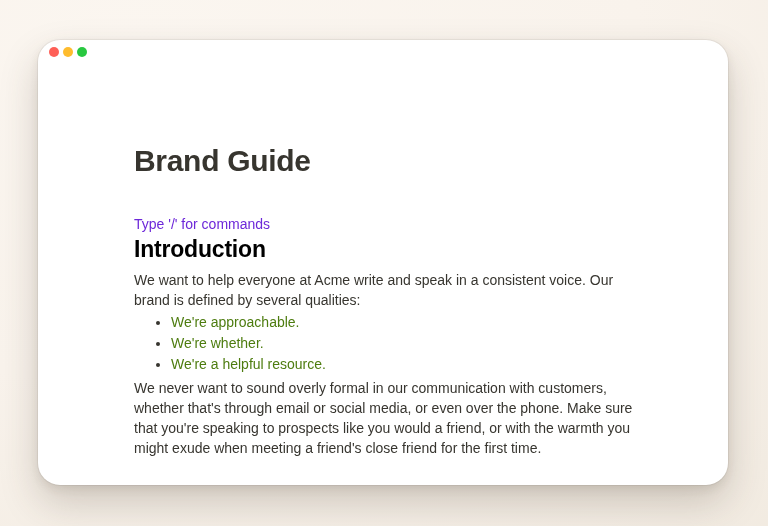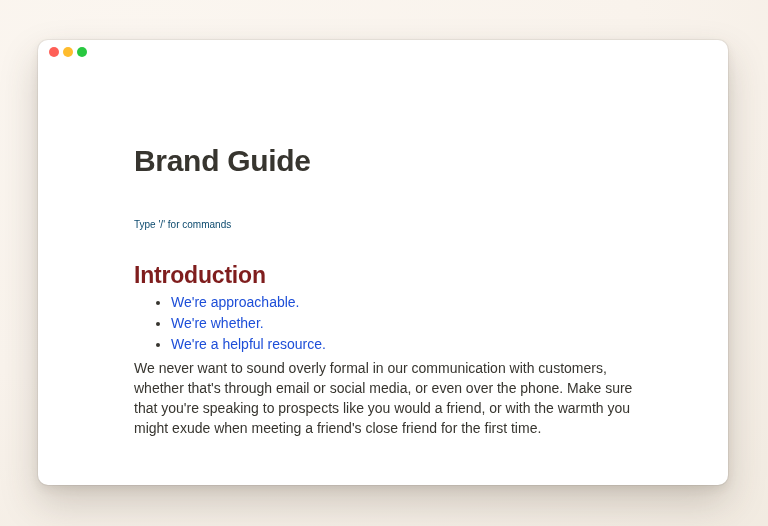--- a/index.html
+++ b/index.html
@@ -18,21 +18,21 @@
     background: radial-gradient(130% 130% at 18% 8%, #fbf6f0 0%, #f9f3ec 50%, #f1eae0 100%);
   }
 
   .app-window {
     position: absolute;
     left: 38px;
     top: 40px;
     width: 690px;
     height: 445px;
     background: #ffffff;
-    border-radius: 10px;
+    border-radius: 22px;
     box-shadow:
       0 0 0 1px rgba(0,0,0,0.05),
       0 4px 10px rgba(70,55,40,0.10),
       0 18px 38px rgba(70,55,40,0.22);
     overflow: hidden;
   }
 
   .titlebar {
     position: absolute;
     left: 0;
@@ -67,33 +67,32 @@
     font-size: 30px;
     line-height: 38px;
     font-weight: 700;
     letter-spacing: -0.3px;
     color: #37352f;
     cursor: text;
   }
 
   .doc-placeholder {
     margin-top: 34px;
-    font-size: 10px;
+    font-size: 14px;
     line-height: 21px;
-    color: #0c4a6e;
+    color: #6d28d9;
     cursor: text;
   }
 
   .doc-heading {
-    margin-top: 26px;
     font-size: 23px;
     line-height: 29px;
     font-weight: 700;
     letter-spacing: -0.2px;
-    color: #7f1d1d;
+    color: #000000;
     cursor: text;
   }
 
   .doc-paragraph {
     font-size: 14px;
     line-height: 20px;
     color: #37352f;
     cursor: text;
   }
 
@@ -103,21 +102,21 @@
   .doc-bullets {
     margin-top: 2px;
     padding-left: 37px;
     list-style-type: disc;
   }
 
   .doc-bullets li {
     font-size: 14px;
     line-height: 20px;
     margin: 1px 0;
-    color: #1d4ed8;
+    color: #4d7c0f;
     cursor: text;
   }
 
   .doc-bullets li::marker {
     color: #37352f;
     font-size: 13px;
   }
 </style>
 </head>
 <body>
@@ -135,20 +134,21 @@
     </div>
 
     <div class="doc-content">
 
       <h1 class="doc-title">Brand Guide</h1>
 
       <div class="doc-placeholder">Type '/' for commands</div>
 
       <h2 class="doc-heading">Introduction</h2>
 
+      <p class="doc-paragraph intro">We want to help everyone at Acme write and speak in a consistent voice. Our brand is defined by several qualities:</p>
 
       <ul class="doc-bullets">
         <li>We're approachable.</li>
         <li>We're whether.</li>
         <li>We're a helpful resource.</li>
       </ul>
 
       <p class="doc-paragraph closing">We never want to sound overly formal in our communication with customers, whether that's through email or social media, or even over the phone. Make sure that you're speaking to prospects like you would a friend, or with the warmth you might exude when meeting a friend's close friend for the first time.</p>
 
     </div>

